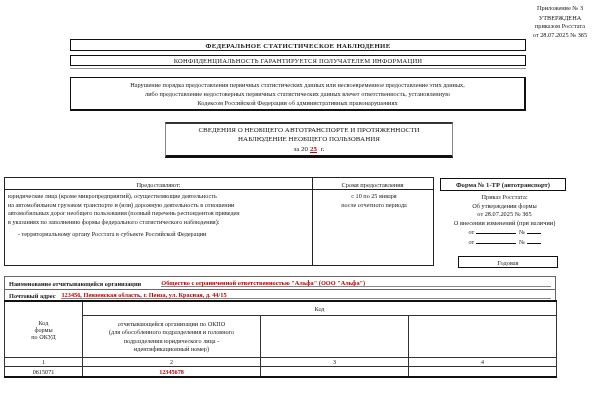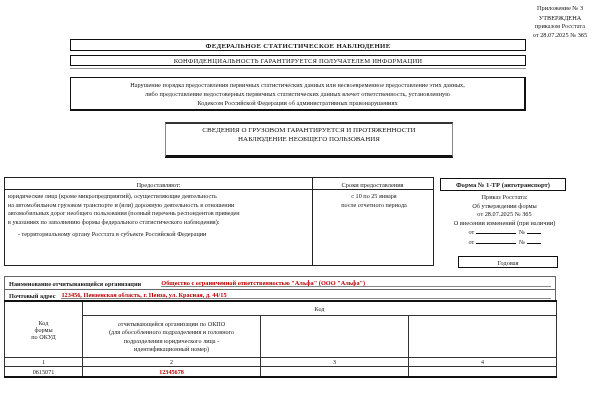--- a/index.html
+++ b/index.html
@@ -127,22 +127,26 @@
 <div class="abs box confid">КОНФИДЕНЦИАЛЬНОСТЬ ГАРАНТИРУЕТСЯ ПОЛУЧАТЕЛЕМ ИНФОРМАЦИИ</div>
 <div class="abs hrule"></div>
 
 <div class="abs warning">
   <div>Нарушение порядка предоставления первичных статистических данных или несвоевременное предоставление этих данных,</div>
   <div>либо предоставление недостоверных первичных статистических данных влечет ответственность, установленную</div>
   <div>Кодексом Российской Федерации об административных правонарушениях</div>
 </div>
 
 <div class="abs report-title">
-  <div>СВЕДЕНИЯ О ГРУЗОВОМ ГАРАНТИРУЕТСЯ И ПРОТЯЖЕННОСТИ</div>
+  <div>СВЕДЕНИЯ О НЕОБЩЕГО АВТОТРАНСПОРТЕ И ПРОТЯЖЕННОСТИ</div>
   <div>НАБЛЮДЕНИЕ НЕОБЩЕГО ПОЛЬЗОВАНИЯ</div>
+  <div>
+    <span>за 20</span><span class="year-val">25</span>
+    <span>г.</span>
+  </div>
 </div>
 
 <div class="abs provide-table">
   <div class="provide-head">
     <div class="head-cell" style="left:0;width:307px;">Предоставляют:</div>
     <div class="head-cell" style="left:307px;width:121px;">Сроки предоставления</div>
   </div>
   <div class="col-sep" style="left:307px;"></div>
   <div class="provide-body">
     <div>юридические лица (кроме микропредприятий), осуществляющие деятельность</div>

